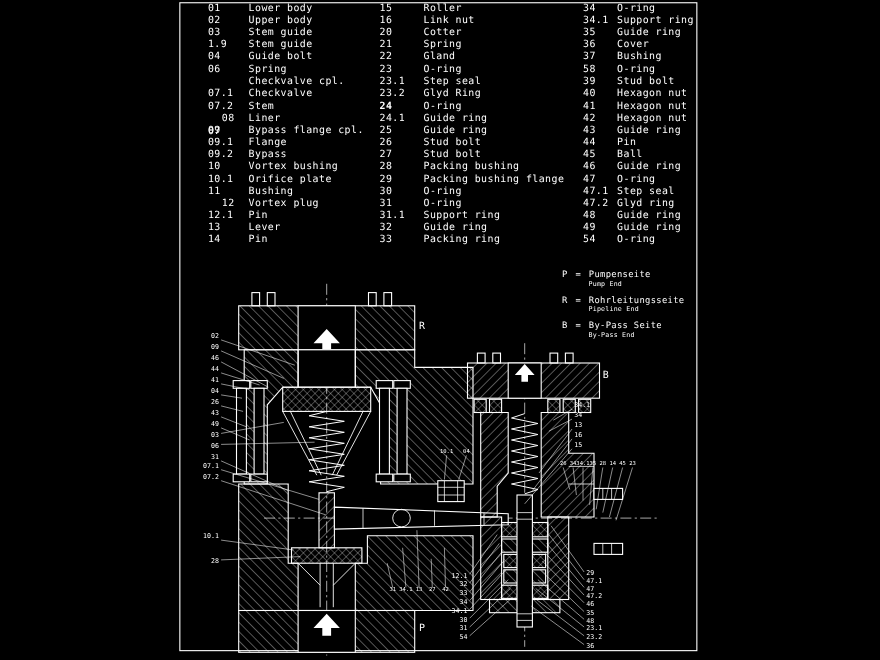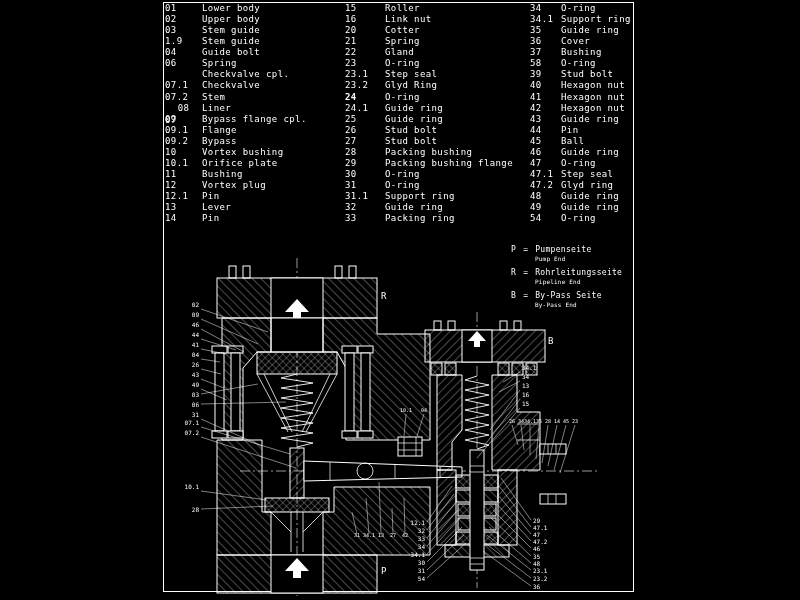--- a/index.html
+++ b/index.html
@@ -24,21 +24,21 @@
   svg text{font-family:"DejaVu Sans Mono", monospace;}
 </style>
 </head>
 <body>
 
 <div class="viewport">
 
   <div class="sheet-border"></div>
 
   <div class="plist" id="plist">
-      <div class="pcol" style="left: 165px;">
+      <div class="pcol" style="left: 165px; padding-left: 24px;">
         <div class="prow">
           <span class="pnum" style="width: 37px;">01</span>
           <span class="pname">Lower body</span>
         </div>
         <div class="prow">
           <span class="pnum" style="width: 37px;">02</span>
           <span class="pname">Upper body</span>
         </div>
         <div class="prow">
           <span class="pnum" style="width: 37px;">03</span>
@@ -90,21 +90,21 @@
         </div>
         <div class="prow">
           <span class="pnum" style="width: 37px;">10.1</span>
           <span class="pname">Orifice plate</span>
         </div>
         <div class="prow">
           <span class="pnum" style="width: 37px;">11</span>
           <span class="pname">Bushing</span>
         </div>
         <div class="prow">
-          <span class="pnum" style="width: 37px;">12</span>
+          <span class="pnum" style="width: 37px; text-align: center;">12</span>
           <span class="pname">Vortex plug</span>
         </div>
         <div class="prow">
           <span class="pnum" style="width: 37px;">12.1</span>
           <span class="pname">Pin</span>
         </div>
         <div class="prow">
           <span class="pnum" style="width: 37px;">13</span>
           <span class="pname">Lever</span>
         </div>

